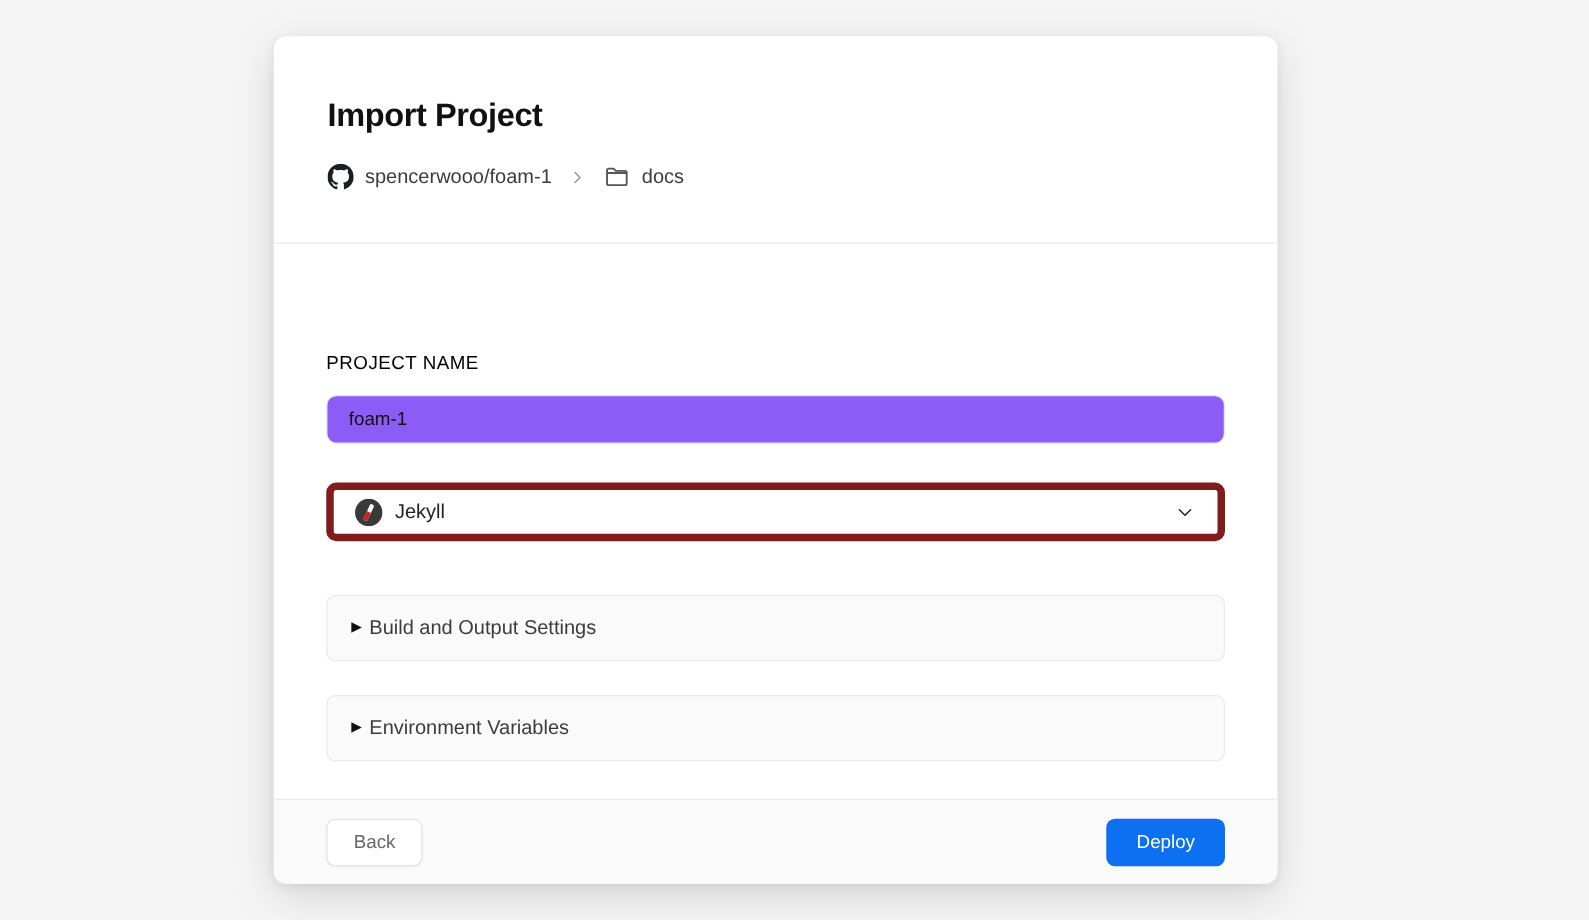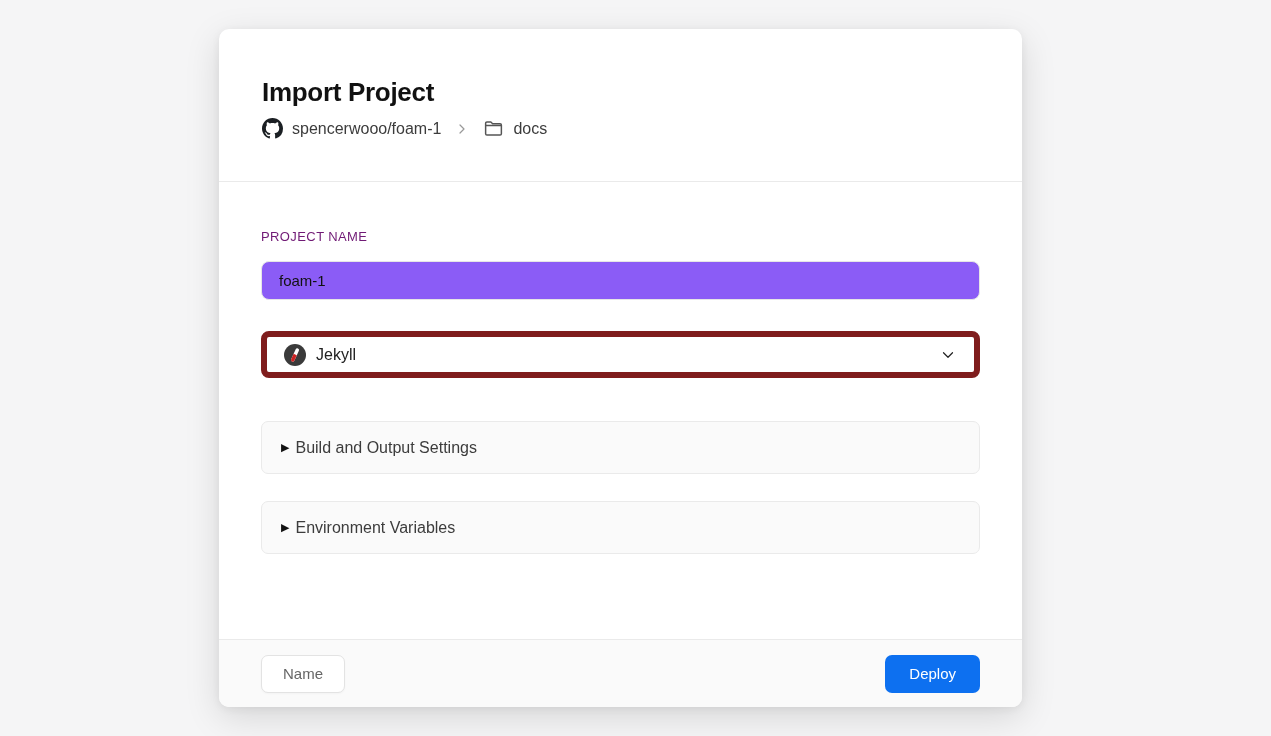--- a/index.html
+++ b/index.html
@@ -24,46 +24,47 @@
     padding: 48px 43px 42px 43px;
     border-bottom: 1px solid #eaeaea;
   }
   .title {
     font-size: 26px;
     font-weight: 700;
     color: #111111;
     letter-spacing: -0.3px;
   }
   .breadcrumb {
-    margin-top: 10px;
+    margin-top: 23px;
     display: flex;
     font-size: 16px;
     color: #3c3c3c;
   }
   .breadcrumb .crumb {
     display: flex;
     align-items: center;
     gap: 9px;
   }
   .breadcrumb .sep {
     margin: 0 13px;
     display: flex;
     align-items: center;
   }
   .card-body {
     padding: 47px 42px 0 42px;
     flex: 1;
   }
   .field-label {
     display: block;
-    font-size: 13px;
+    font-size: 15px;
     font-weight: 400;
-    color: #701a75;
+    color: #000000;
     letter-spacing: 0.4px;
     text-transform: uppercase;
+    margin-top: 40px;
   }
   .text-input {
     margin-top: 17px;
     width: 100%;
     height: 39px;
     border: 1px solid #e6e6e6;
     border-radius: 8px;
     background: #8b5cf6;
     padding: 0 17px;
     font-size: 15px;
@@ -211,17 +212,17 @@
     </div>
 
     <div class="collapsible">
       <span class="tri">▶</span>
       <span class="coll-label">Environment Variables</span>
     </div>
 
   </div>
 
   <div class="card-footer">
-    <button class="btn btn-back">Name</button>
+    <button class="btn btn-back">Back</button>
     <button class="btn btn-deploy" style="background: rgb(13, 112, 240);">Deploy</button>
   </div>
 
 </div>
 
 </body></html>

